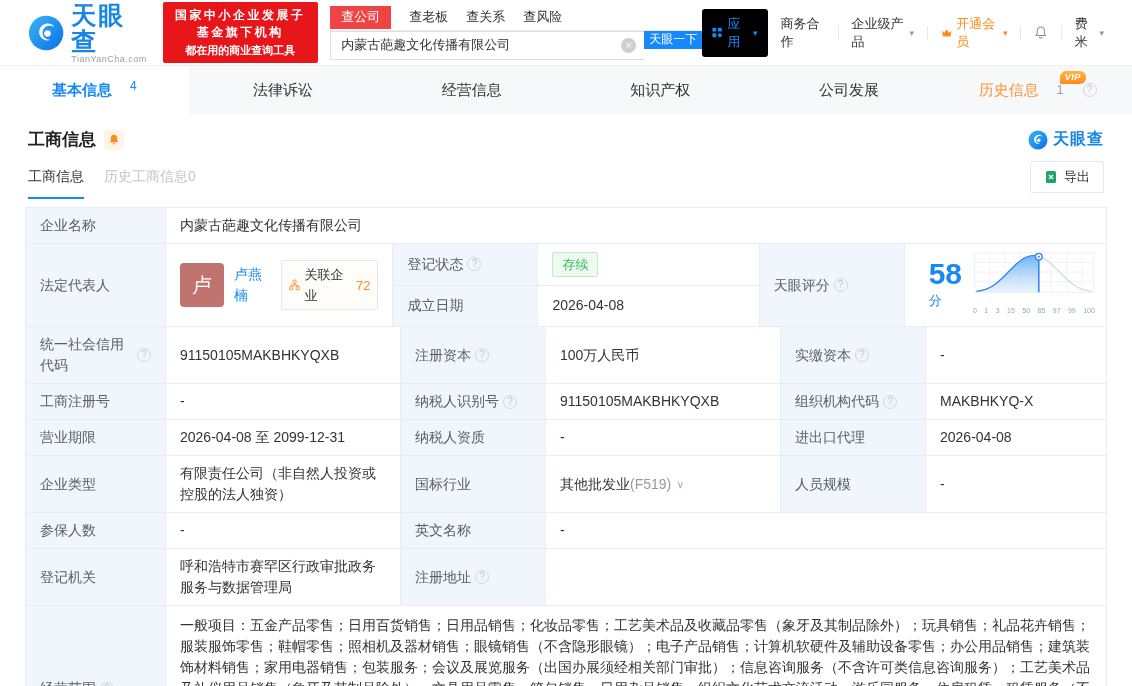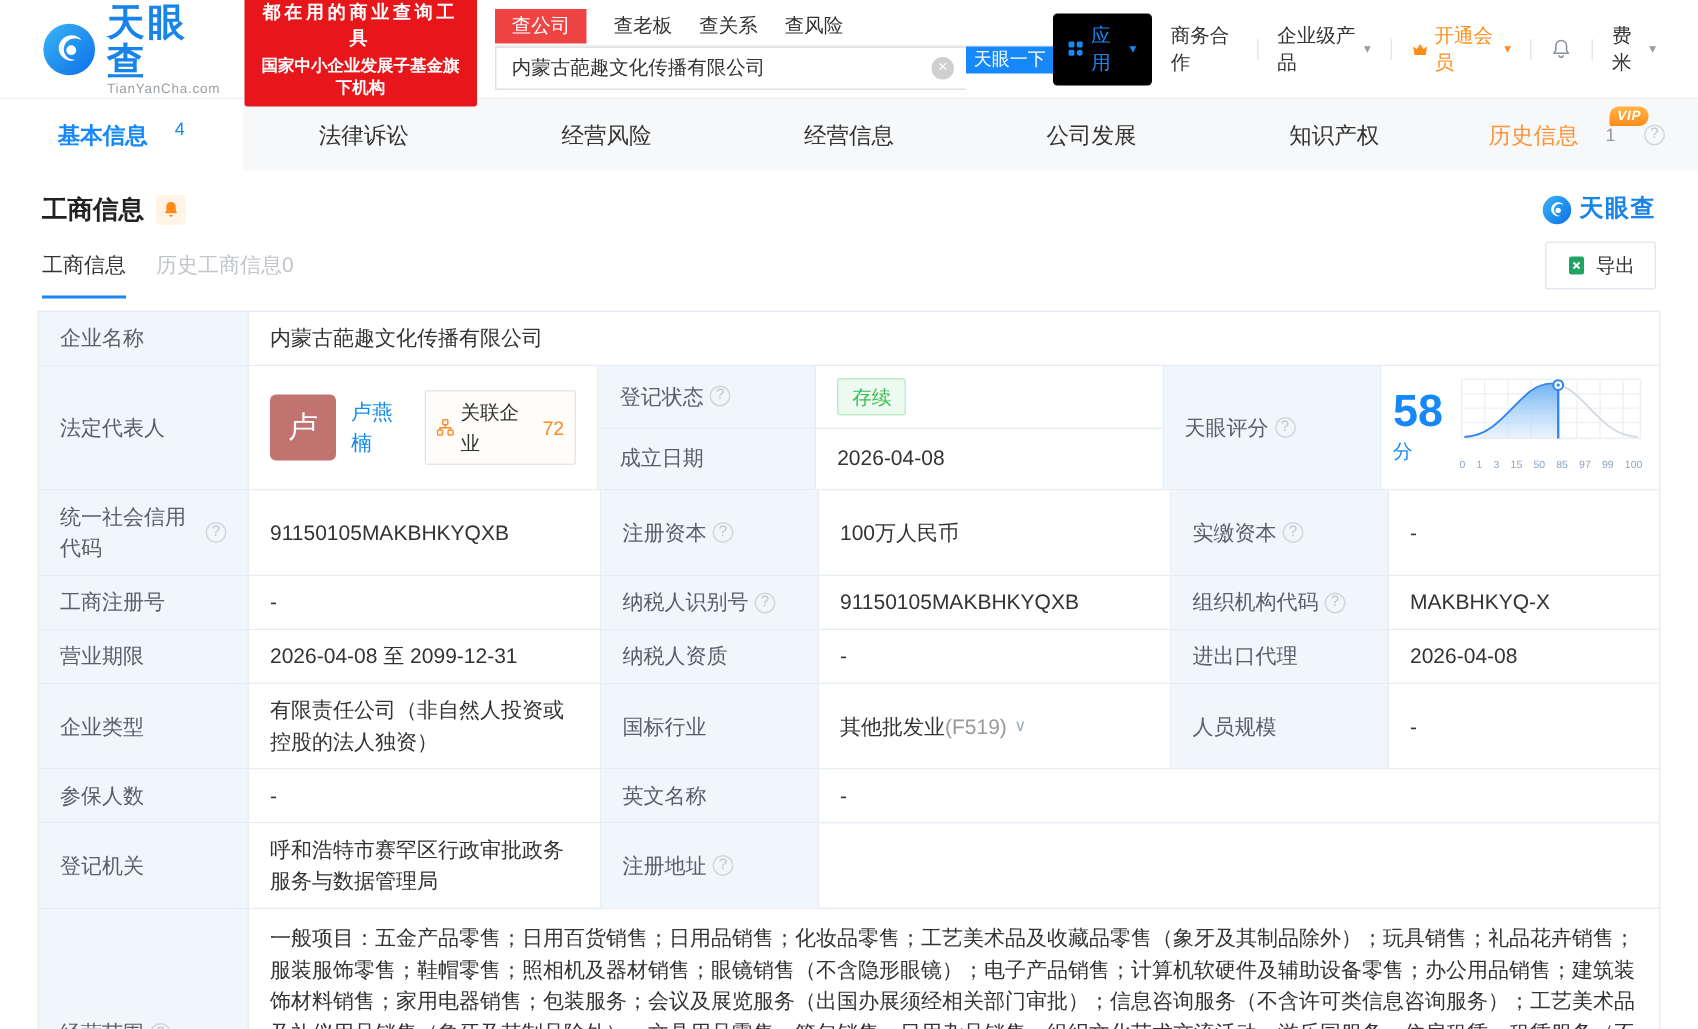--- a/index.html
+++ b/index.html
@@ -70,21 +70,21 @@
   .r2mid { width: 380px; display: flex; flex-direction: column; border-right: 1px solid #e9edf3; }
   .r2mid .half { display: flex; flex: 1; }
   .r2mid .half + .half { border-top: 1px solid #e9edf3; }
   .r2mid .lab { width: 145px; }
   .r2mid .val { flex: 1; border-right: none; }
   .avatar { width: 44px; height: 44px; border-radius: 4px; background: #c0736f; color: #fff; font-size: 20px; display: flex; align-items: center; justify-content: center; flex: none; }
   .rep-name { color: #128bed; margin: 0 8px 0 10px; cursor: pointer; }
   .rel-badge { display: flex; align-items: center; gap: 4px; border: 1px solid #e7e7e7; border-radius: 2px; padding: 3px 7px; font-size: 13px; color: #333; cursor: pointer; background: #fffdf9; }
   .rel-cnt { color: #ff8a2b; }
   .status-badge { background: #edfaef; border: 1px solid #bfecc8; color: #3dbd5b; font-size: 13px; padding: 1px 9px; border-radius: 2px; }
-  .score-cell { gap: 8px; padding: 5px 8px; }
+  .score-cell { gap: 8px; padding: 5px 8px; margin-left: 16px; }
   .score-num { font-size: 30px; font-weight: 700; color: #1688fa; line-height: 30px; }
   .score-unit { font-size: 13px; color: #1688fa; }
   .chart-wrap { display: flex; flex-direction: column; }
   .ticks { display: flex; justify-content: space-between; font-size: 7px; color: #8fa6c0; padding: 0 3px; margin-top: 1px; }
   .ind-code { color: #999; }
   .chev { color: #9ab0c6; font-size: 11px; margin-left: 5px; }
   .near-link { color: #128bed; margin-left: 8px; white-space: nowrap; cursor: pointer; }
   .scope-val { display: block; padding: 9px 14px; }
 </style>
 </head>
@@ -103,22 +103,22 @@
       <path d="M29 13c-3-4-9-4.5-13-1.5-4.5 3.4-5 10-1 14 2.6 2.6 6.5 3.4 9.5 2-3.8.3-7.5-2.2-8.3-6-.9-4.3 1.9-8.6 6.2-9.4 2.4-.5 4.8.1 6.6 1z" fill="#fff"></path>
       <circle cx="21.5" cy="20.5" r="3.6" fill="#fff"></circle>
     </svg>
     <div class="logo-text">
       <div class="brand">天眼查</div>
       <div class="brand-domain">TianYanCha.com</div>
     </div>
   </div>
 
   <div class="banner">
+    <div>国家中小企业发展子基金旗下机构</div>
     <div>都在用的商业查询工具</div>
-    <div>国家中小企业发展子基金旗下机构</div>
   </div>
 
   <div class="search-area">
     <div class="search-tabs">
       <span class="stab active">查公司</span>
       <span class="stab">查老板</span>
       <span class="stab">查关系</span>
       <span class="stab">查风险</span>
     </div>
     <div class="search-row">
@@ -170,30 +170,27 @@
 
 <nav class="main-tabs">
   <div class="mtab active">
     <span>基本信息</span>
     <span class="cnt">4</span>
   </div>
   <div class="mtab">
     <span>法律诉讼</span>
   </div>
   <div class="mtab">
-    <span>经营风险</span>
+    <span>经营信息</span>
   </div>
   <div class="mtab">
-    <span>经营信息</span>
+    <span>知识产权</span>
   </div>
   <div class="mtab">
     <span>公司发展</span>
-  </div>
-  <div class="mtab">
-    <span>知识产权</span>
   </div>
   <div class="mtab hist">
     <span class="vip-badge">VIP</span>
     <span>历史信息</span>
     <span class="cnt">1</span>
     <span class="help-ic">?</span>
   </div>
 </nav>
 
 <div class="sec-head">

